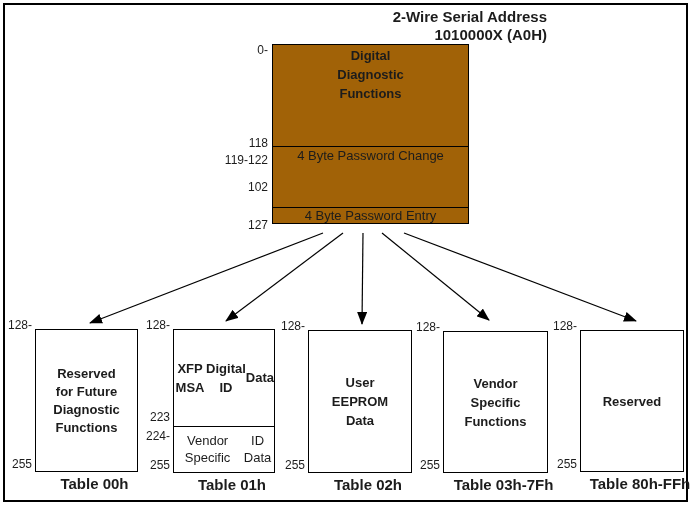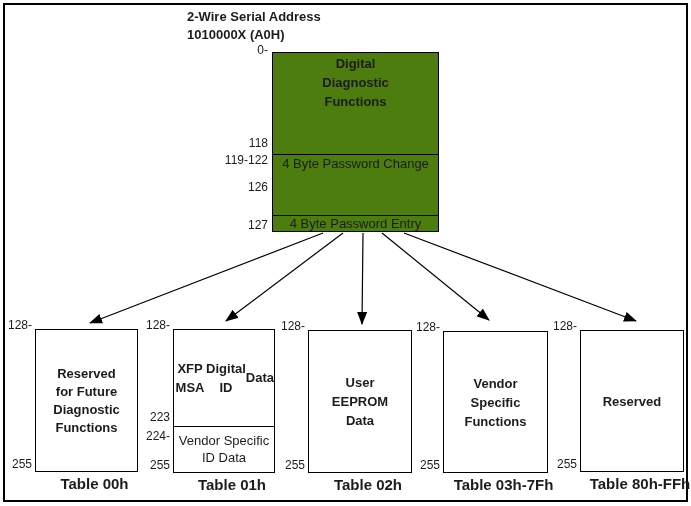--- a/index.html
+++ b/index.html
@@ -2,27 +2,27 @@
 <html><head>
 <meta charset="utf-8">
 <style>
   html,body{margin:0;padding:0;background:#fff;}
   .page{
     position:relative;width:691px;height:506px;background:#ffffff;
     font-family:"Liberation Sans",sans-serif;color:#1c1c1c;overflow:hidden;
   }
   .frame{position:absolute;left:3px;top:3px;right:3px;bottom:4px;border:2px solid #000;}
   .title{
-    position:absolute;left:187px;top:8px;width:360px;text-align:left;
-    font-weight:bold;font-size:13px;line-height:18px;white-space:nowrap;
+    position:absolute;left:187px;top:8px;width:360px;text-align:right;
+    font-weight:bold;font-size:15px;line-height:18px;white-space:nowrap;
   }
   
   .topbox{
-    position:absolute;left:272px;top:52px;width:167px;height:180px;
-    border:1.5px solid #000;box-sizing:border-box;background:#4d7c0f;
+    position:absolute;left:272px;top:44px;width:197px;height:180px;
+    border:1.5px solid #000;box-sizing:border-box;background:#a16207;
     display:flex;flex-direction:column;
   }
   .tb-main{
     height:95px;display:flex;flex-direction:column;align-items:center;justify-content:center;
     font-weight:bold;font-size:13px;line-height:19px;box-sizing:border-box;
   }
   .tb-row{
     border-top:1.5px solid #000;display:flex;align-items:center;justify-content:center;
     font-size:13px;box-sizing:border-box;margin-top:42px;
   }
@@ -44,21 +44,21 @@
   .tbl-body{
     display:flex;flex-direction:column;align-items:center;justify-content:center;
     height:100%;line-height:19px;
   }
   .tbl-body.four{line-height:18px;}
   .tbl2-main{
     height:95.5px;display:flex;flex-direction:row;align-items:center;justify-content:center;
     line-height:19px;box-sizing:border-box;
   }
   .tbl2-sub{
-    border-top:1.5px solid #000;height:45px;display:flex;flex-direction:column;
+    border-top:1.5px solid #000;height:45px;display:flex;flex-direction:row;
     align-items:center;justify-content:center;font-weight:normal;line-height:17px;
     box-sizing:border-box;
   }
   .lbl{
     position:absolute;right:100%;margin-right:4px;font-size:12px;line-height:12px;
     font-weight:normal;white-space:nowrap;
   }
   .lbl.top{bottom:calc(100% - 1px);}
   .lbl.bot{bottom:1px;}
   .lbl.m223{top:81px;}
@@ -98,21 +98,21 @@
       <div>Diagnostic</div>
       <div>Functions</div>
     </div>
     <div class="tb-row r1">4 Byte Password Change</div>
     <div class="tb-row r2">4 Byte Password Entry</div>
   </div>
 
   <div class="num" style="top:44px;">0-</div>
   <div class="num" style="top:137px;">118</div>
   <div class="num" style="top:154px;">119-122</div>
-  <div class="num" style="top:181px;">126</div>
+  <div class="num" style="top:181px;">102</div>
   <div class="num" style="top:219px;">127</div>
 
   <div class="tbl" style="left:35px;top:329px;width:103px;height:143px;">
     <span class="lbl top">128-</span>
     <span class="lbl bot">255</span>
     <div class="tbl-body four">
       <div>Reserved</div>
       <div>for Future</div>
       <div>Diagnostic</div>
       <div>Functions</div>

